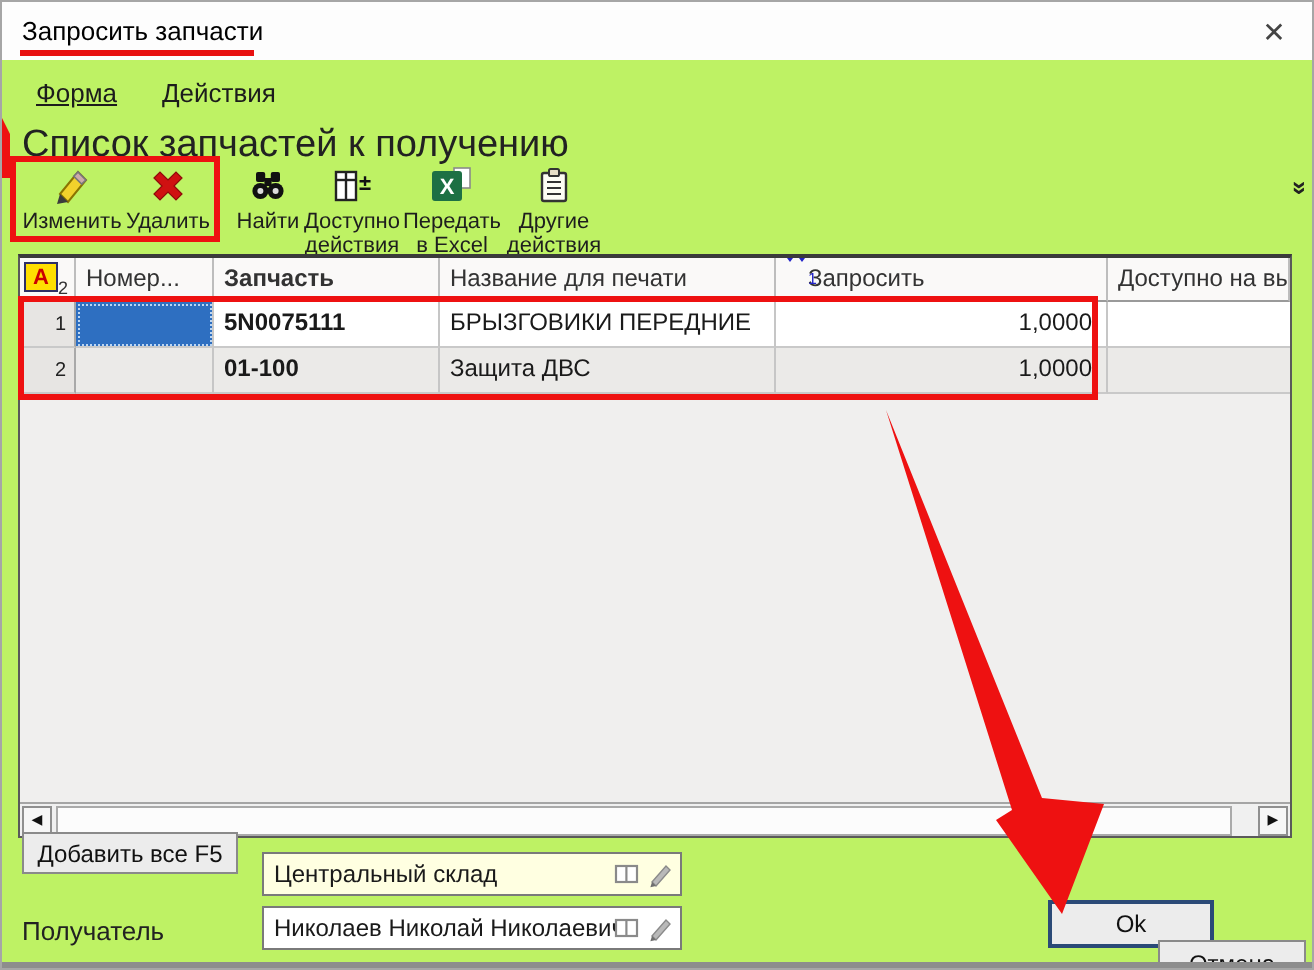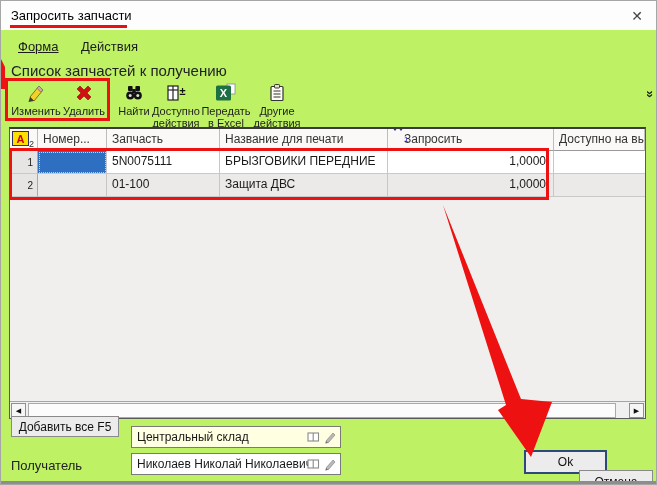--- a/index.html
+++ b/index.html
@@ -11,34 +11,34 @@
   }
   
   #titlebar { position:absolute; left:0; top:0; width:100%; height:29px; background:#fdfdfd; }
   #title-text { position:absolute; left:10px; top:7px; font-size:13px; color:#000; }
   #title-underline { position:absolute; left:9px; top:24px; width:117px; height:3px; background:#e81111; }
   #close-btn { position:absolute; right:8px; top:5px; width:22px; height:20px; text-align:center;
     font-size:14px; color:#444; line-height:20px; cursor:default; }
   
   .menu-item { position:absolute; top:36px; font-size:13px; color:#1c1c1c; padding:2px 4px; }
   
-  #section-label { position:absolute; left:10px; top:61px; font-size:15px; color:#222; }
+  #section-label { position:absolute; left:10px; top:61px; font-size:19px; color:#222; }
   
   .tbtn { position:absolute; top:80px; width:54px; text-align:center; }
   .tbtn .ticon { height:24px; display:flex; align-items:center; justify-content:center; }
   .tbtn .tlabel { font-size:11px; line-height:12px; color:#1e1e1e; }
   #overflow-chevron { position:absolute; right:1px; top:84px; width:12px; height:18px;
     font-weight:bold; font-size:13px; color:#222; transform:rotate(90deg); text-align:center; }
   
   #grid { position:absolute; left:8px; top:126px; width:637px; height:292px;
     border:1px solid #5a5a5a; border-top:2px solid #3a3a3a; background:#f0efee; }
   .trow { position:absolute; left:0; display:flex; width:635px; }
   .tcell { overflow:hidden; white-space:nowrap; font-size:12px; padding:3px 4px 0 5px;
     border-right:1px solid #c6c6c6; border-bottom:1px solid #c9c9c9; height:100%; }
-  .c0 { width:28px; } .c1 { width:69px; } .c2 { width:113px; } .c3 { width:168px; }
+  .c0 { width:28px; } .c1 { width:69px; } .c2 { width:113px;font-weight:bold; } .c3 { width:168px; }
   .c4 { width:166px; } .c5 { width:91px; border-right:none; }
   .hrow { top:0; height:22px; }
   .hcell { background:#faf9f8; color:#333; border-right:1px solid #bdbdbd; border-bottom:1px solid #9a9a9a; }
   .r1 { top:22px; height:23px; background:#ffffff; }
   .r2 { top:45px; height:23px; background:#ebeae8; }
   .numcell { background:#e7e5e3; text-align:right; font-size:10px; color:#222; padding-right:4px; padding-top:6px; border-right:1px solid #a9a9a9; }
   .selcell { background:#2e6fc1; outline:1px dotted #bcd6f2; outline-offset:-2px; }
   .qty { text-align:right; padding-right:7px; }
   
   #corner-badge { position:absolute; left:2px; top:2px; width:17px; height:15px; background:#ffdf00;

